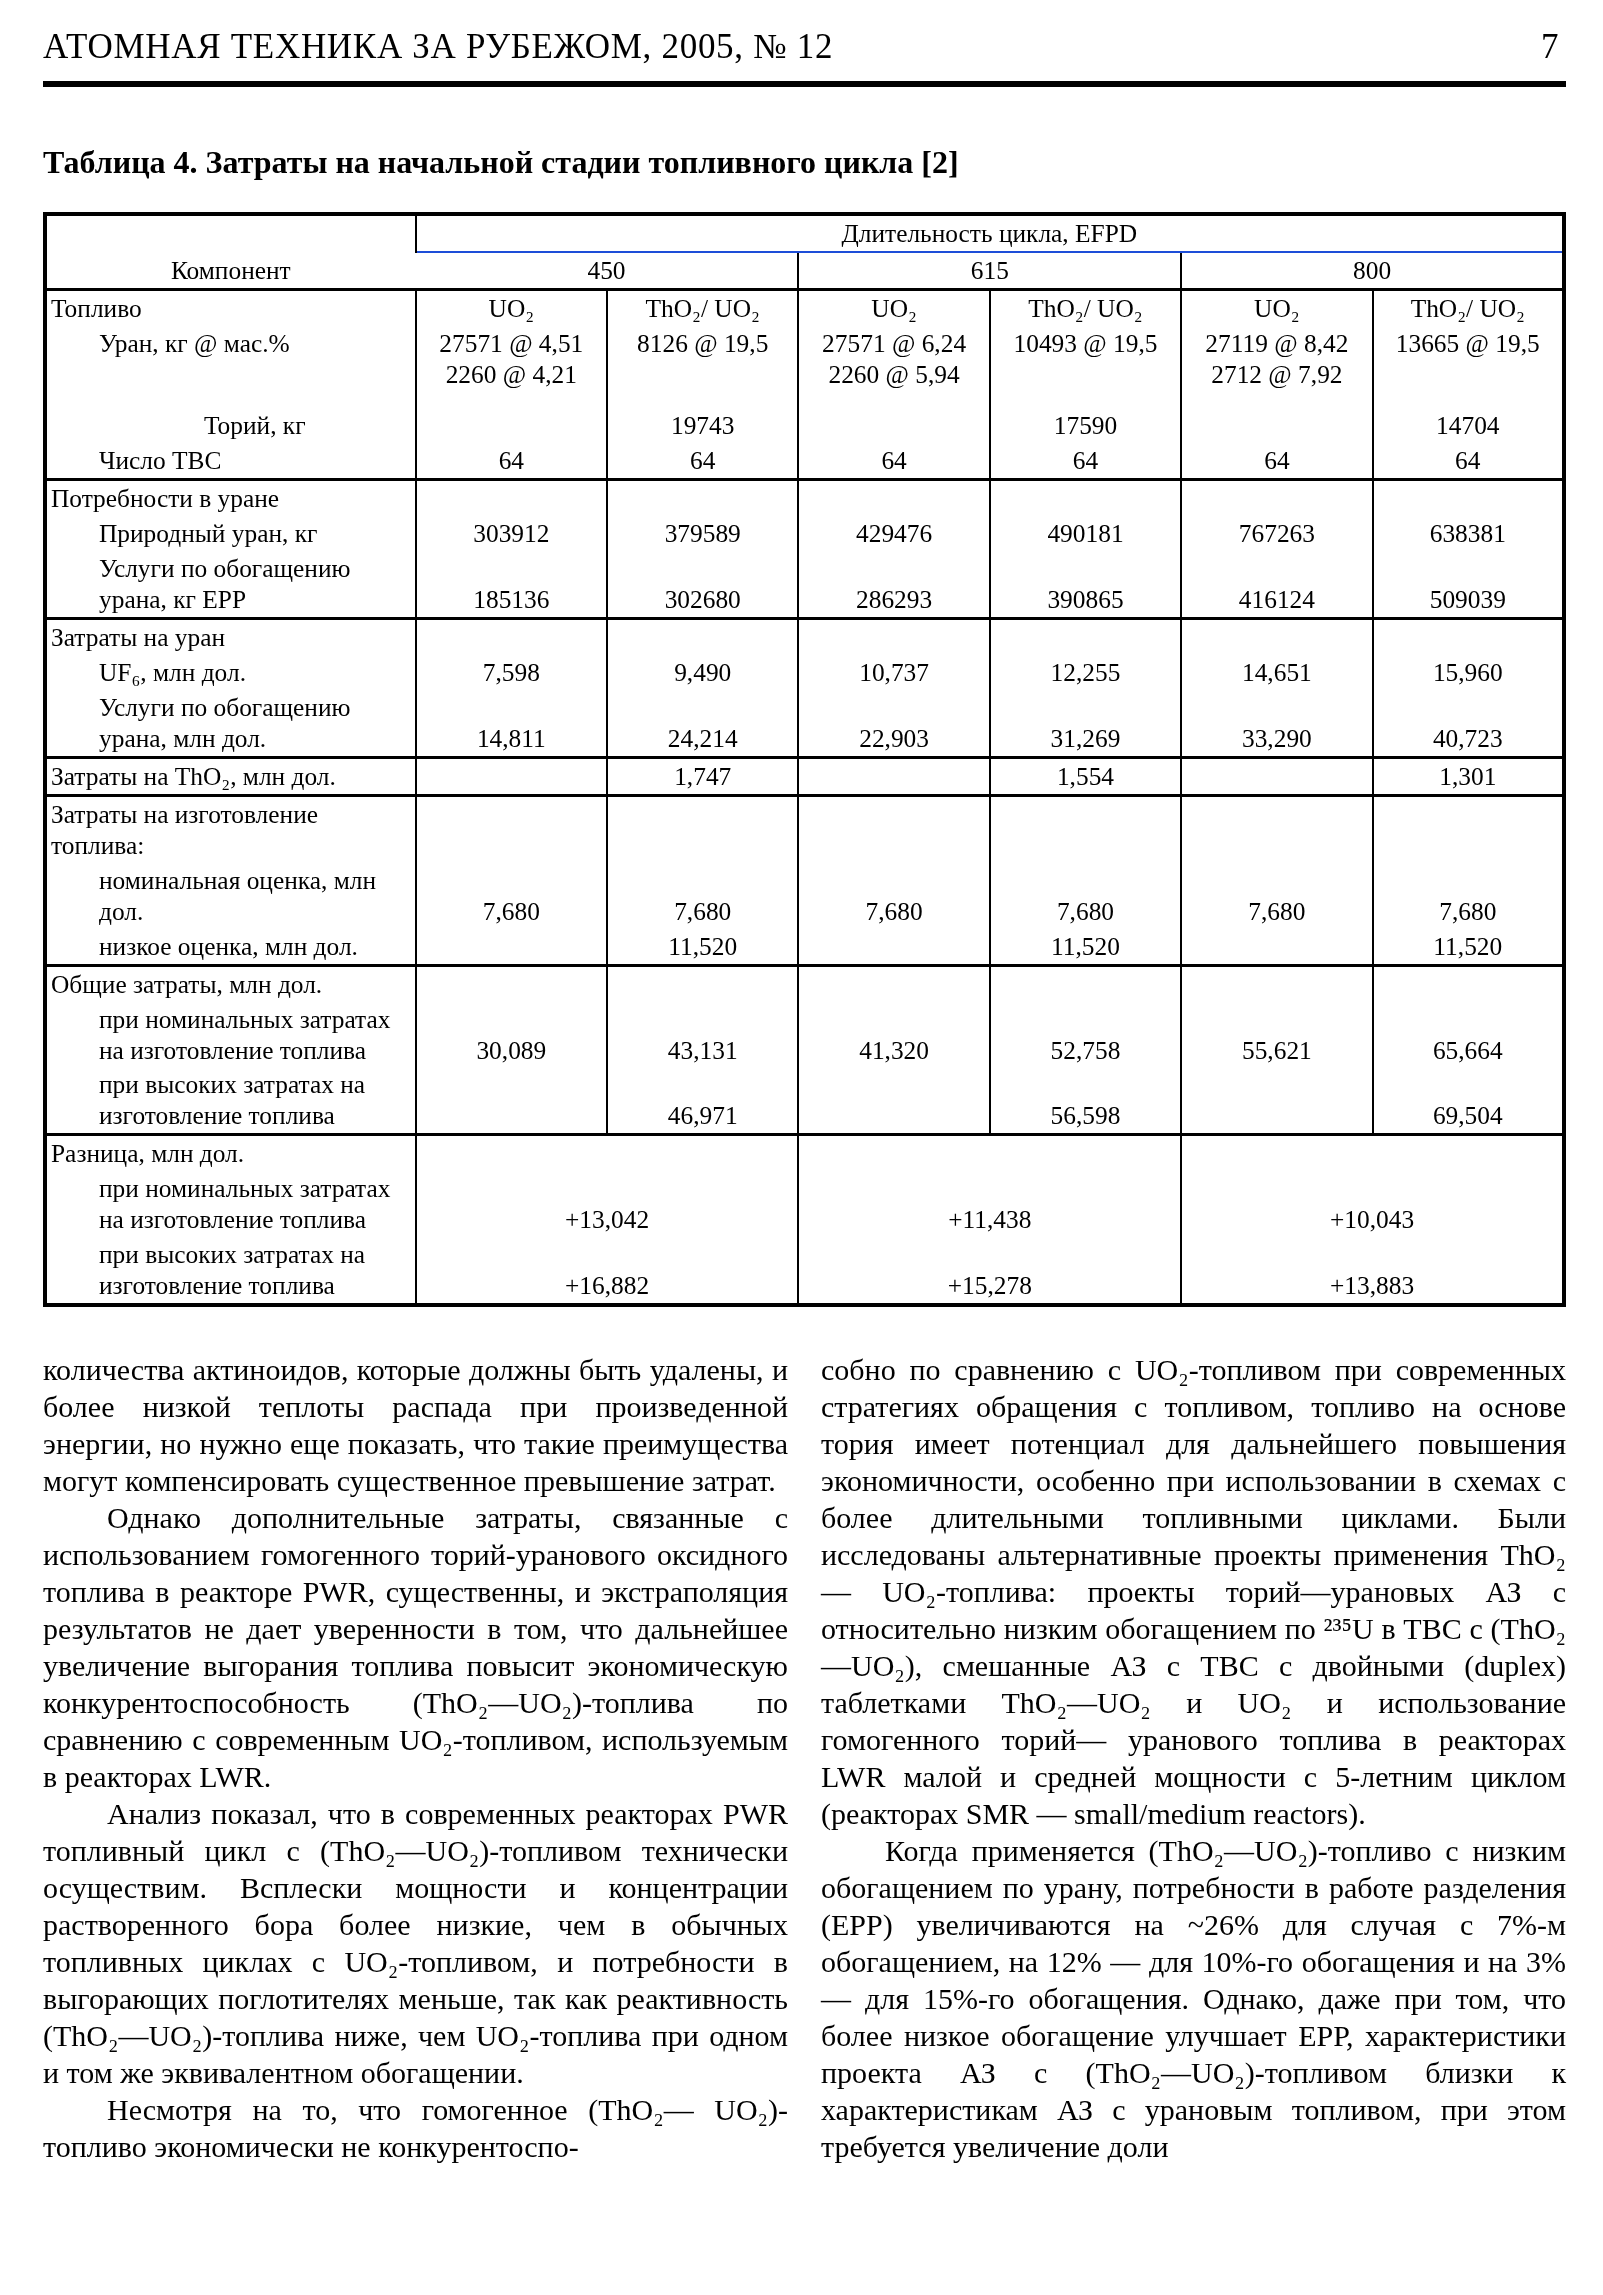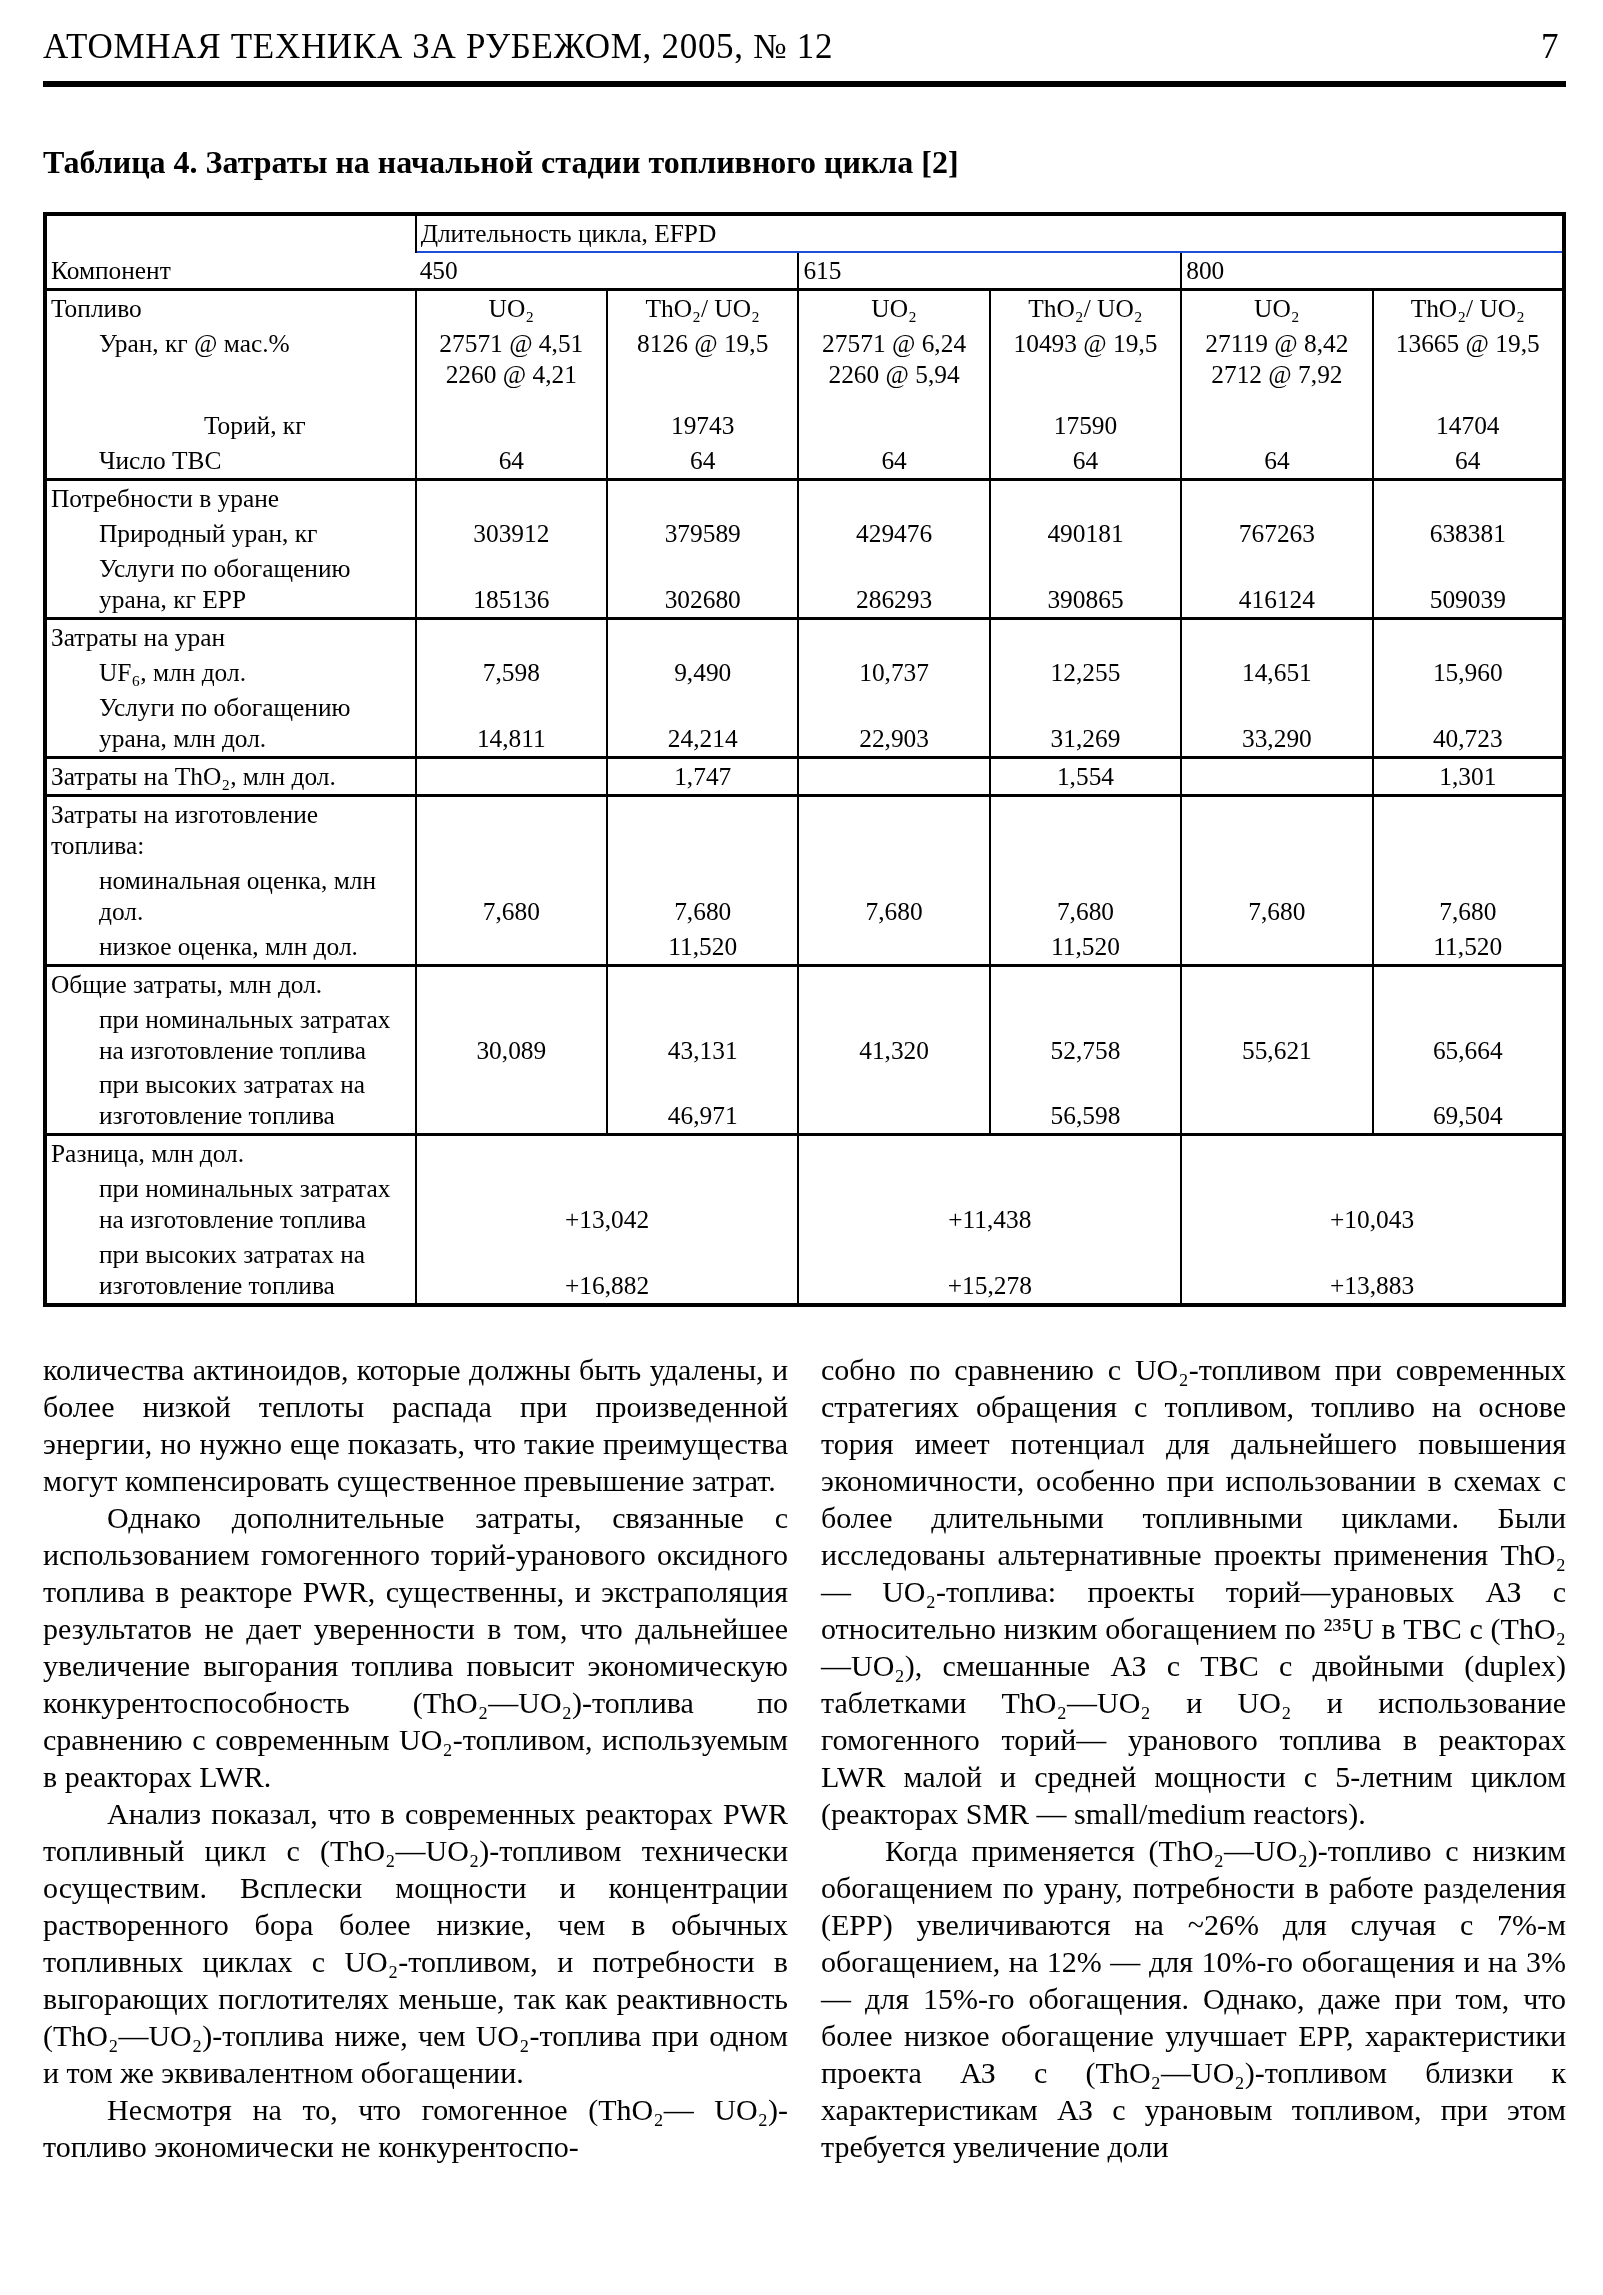--- a/index.html
+++ b/index.html
@@ -32,21 +32,21 @@
   col.c-comp { width: 24.4%; }
   col.c-data { width: 12.6%; }
   table.cost td {
     border-left: 2px solid #000;
     padding: 2px 4px;
     vertical-align: bottom;
   }
   table.cost td:first-child { border-left: none; }
   tr.h2 td { border-top: 2px solid #1d4ed8; }
   tr.sec td { border-top: 3.3px solid #000; }
-  td.ch { text-align: left; vertical-align: middle; padding: 13.4px 4px; }
+  td.ch { text-align: center; vertical-align: middle; padding: 13.4px 4px; }
   td.lab { text-align: left; padding-left: 9.4px; white-space: pre-line; }
   td.lab.sub { padding-left: 52px; }
   td.num { text-align: center; white-space: pre-line; }
   tr.va-top td { vertical-align: top; }
   tr.pad-top td { padding-top: 17.4px; text-align: center; }
 
   
   .columns {
     display: flex; gap: 33px; margin-top: 44px;
     font-size: 30px; line-height: 37px; text-align: justify;

